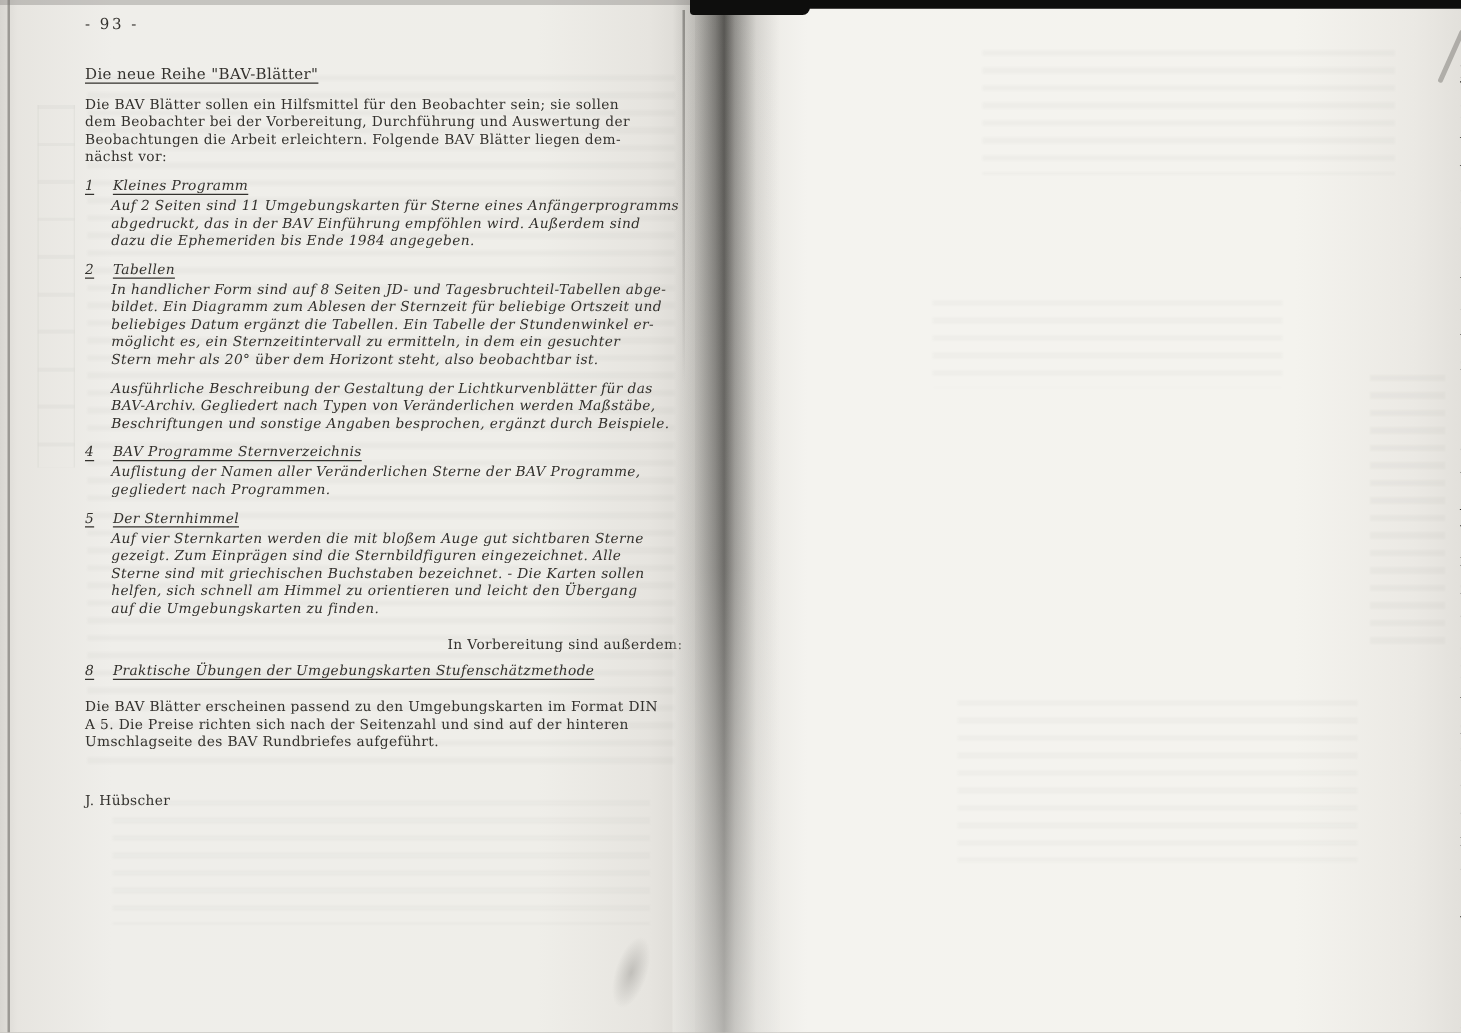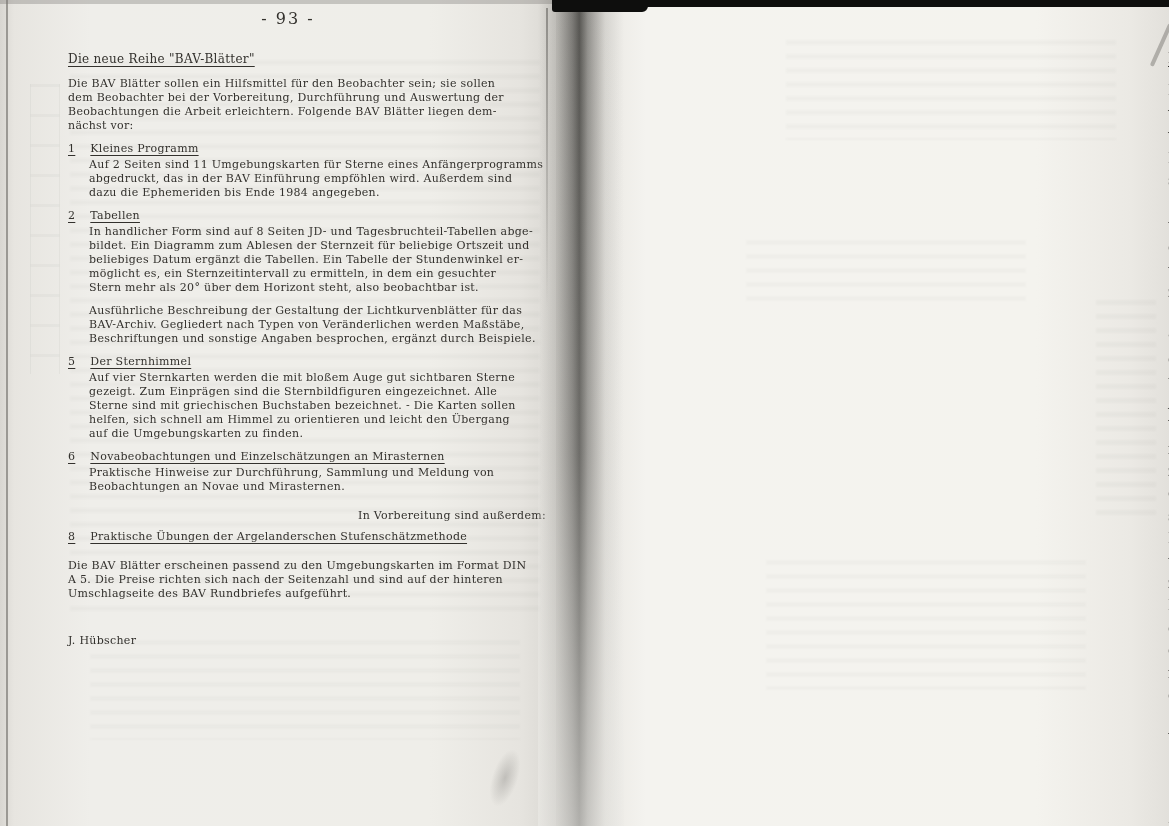--- a/index.html
+++ b/index.html
@@ -104,24 +104,24 @@
 
   
   .pre { white-space: pre-line; }
   .u { text-decoration: underline; text-decoration-thickness: 1px; text-underline-offset: 3px; }
 
   .content-left {
     position: absolute; left: 68px; top: 12px; width: 478px;
     font-size: 11px; line-height: 14px; letter-spacing: 0.3px;
     color: #33312d;
   }
-  .pn-left { text-align: center; width: 440px; font-size: 16px; letter-spacing: 2px; }
+  .pn-left { width: 440px; font-size: 12px; letter-spacing: 2px; }
   .heading-left { margin-top: 26px; font-size: 12px; }
   .intro { margin-top: 11px; }
-  .item { margin-top: 9px; }
+  .item { margin-top: 9px; font-style: italic; }
   .item-head .item-num { padding-right: 15px; }
   .item-body { margin-left: 21px; margin-top: 2px; }
   .prep-note { margin-top: 15px; text-align: right; }
   .item-slim { margin-top: 7px; }
   .closing { margin-top: 15px; }
   .sig-left { margin-top: 33px; }
 
   .content-right {
     position: absolute; left: 612px; top: 12px; width: 516px;
     font-size: 14px; line-height: 22.4px; letter-spacing: 1.5px;
@@ -173,41 +173,43 @@
 möglicht es, ein Sternzeitintervall zu ermitteln, in dem ein gesuchter
 Stern mehr als 20° über dem Horizont steht, also beobachtbar ist.</div>
       </div>
 
       <div class="item">
         <div class="item-body pre">Ausführliche Beschreibung der Gestaltung der Lichtkurvenblätter für das
 BAV-Archiv. Gegliedert nach Typen von Veränderlichen werden Maßstäbe,
 Beschriftungen und sonstige Angaben besprochen, ergänzt durch Beispiele.</div>
       </div>
 
+      <div class="item">
+        <div class="item-head"><span class="u"><span class="item-num">4</span><span>BAV Programme Sternverzeichnis</span></span></div>
+        <div class="item-body pre">Auflistung der Namen aller Veränderlichen Sterne der BAV Programme,
+gegliedert nach Programmen.</div>
+      </div>
 
       <div class="item">
         <div class="item-head"><span class="u"><span class="item-num">5</span><span>Der Sternhimmel</span></span></div>
         <div class="item-body pre">Auf vier Sternkarten werden die mit bloßem Auge gut sichtbaren Sterne
 gezeigt. Zum Einprägen sind die Sternbildfiguren eingezeichnet. Alle
 Sterne sind mit griechischen Buchstaben bezeichnet. - Die Karten sollen
 helfen, sich schnell am Himmel zu orientieren und leicht den Übergang
 auf die Umgebungskarten zu finden.</div>
       </div>
 
       <div class="item">
-        <div class="item-head"><span class="u"><span class="item-num">6</span><span>Novabeobachtungen und Einzelschätzungen an Mirasternen</span></span></div>
-        <div class="item-body pre">Praktische Hinweise zur Durchführung, Sammlung und Meldung von
-Beobachtungen an Novae und Mirasternen.</div>
       </div>
 
       <div class="prep-note">In Vorbereitung sind außerdem:</div>
 
 
       <div class="item item-slim">
-        <div class="item-head"><span class="u"><span class="item-num">8</span><span>Praktische Übungen der Argelanderschen Stufenschätzmethode</span></span></div>
+        <div class="item-head"><span class="u"><span class="item-num">8</span><span>Praktische Übungen der Umgebungskarten Stufenschätzmethode</span></span></div>
       </div>
 
       <div class="closing pre">Die BAV Blätter erscheinen passend zu den Umgebungskarten im Format DIN
 A 5. Die Preise richten sich nach der Seitenzahl und sind auf der hinteren
 Umschlagseite des BAV Rundbriefes aufgeführt.</div>
 
       <div class="sig-left">J. Hübscher</div>
     </div>
   </div>
 

